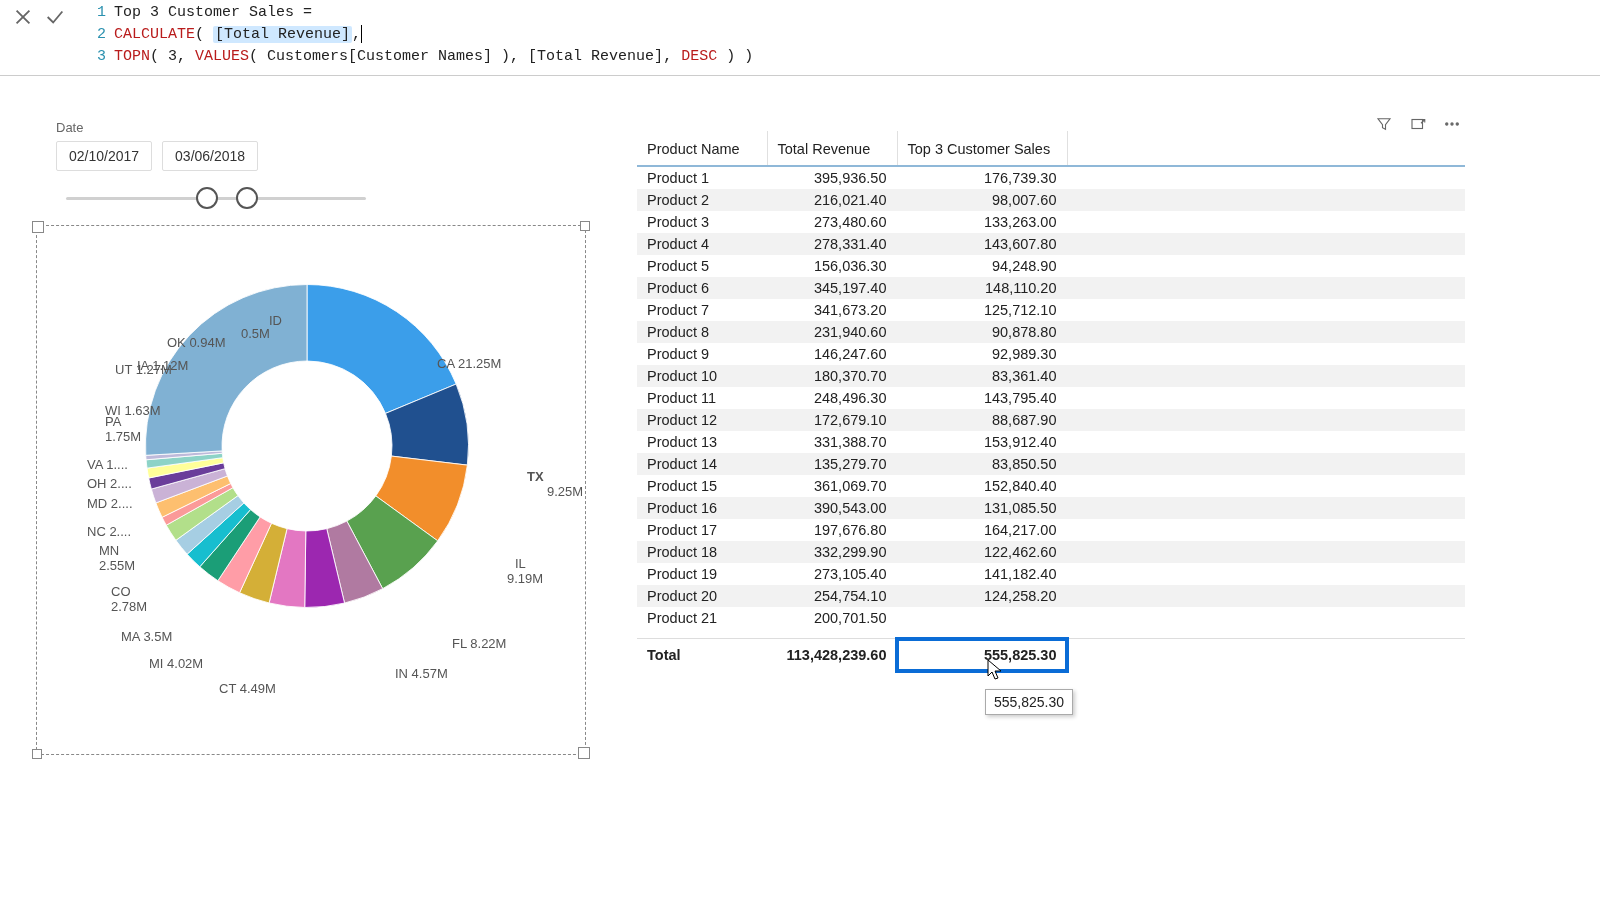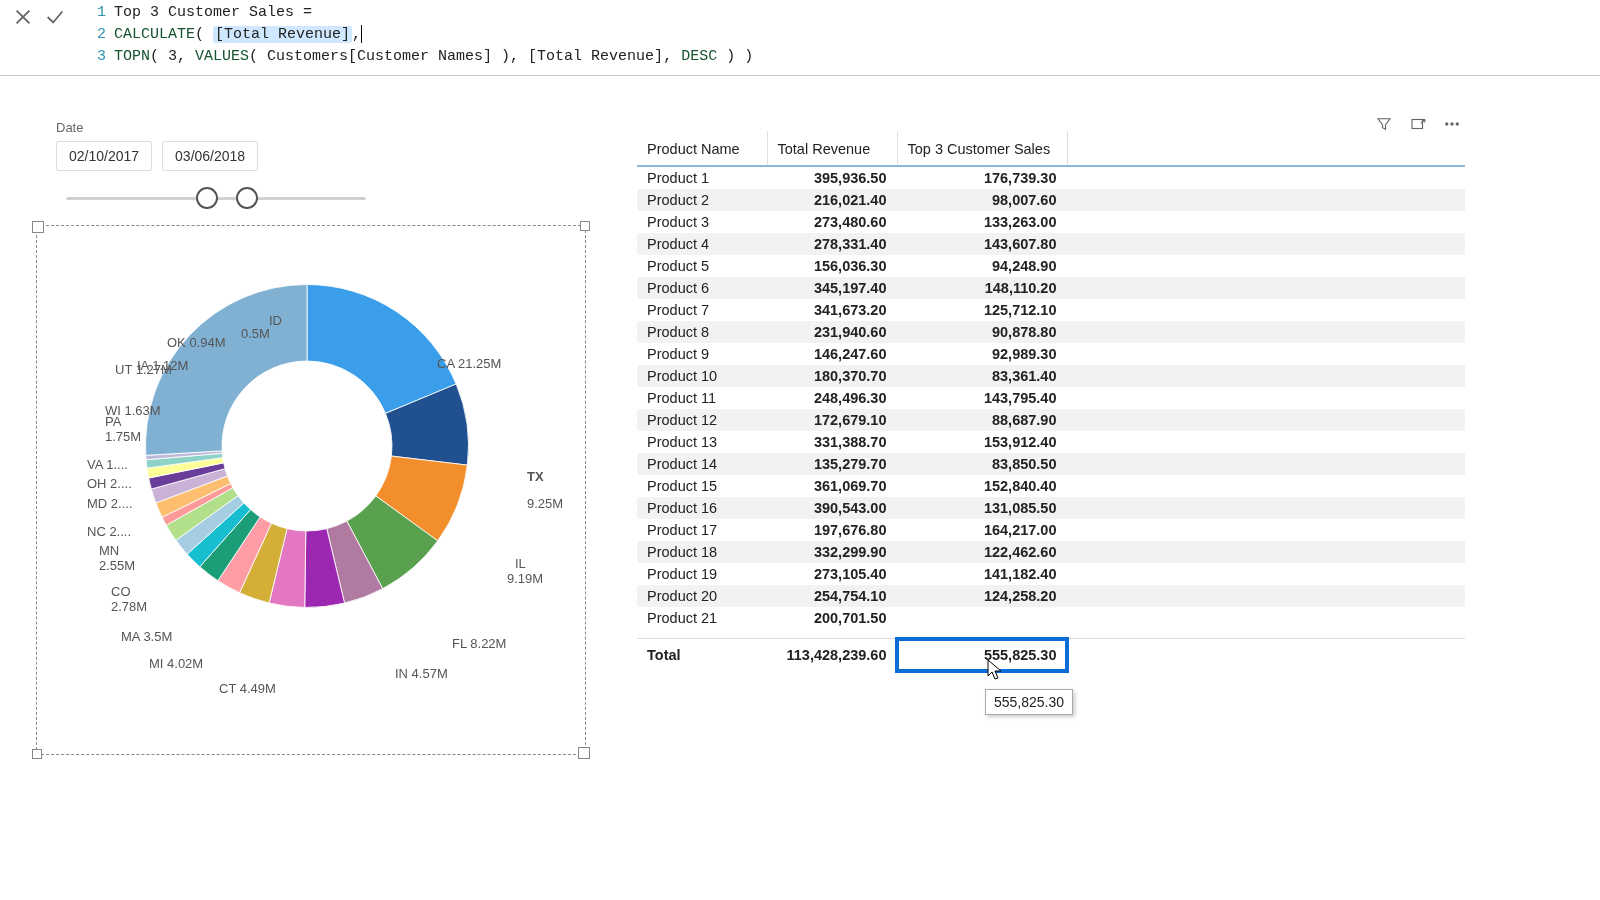--- a/index.html
+++ b/index.html
@@ -5,21 +5,21 @@
   * { box-sizing: border-box; margin: 0; padding: 0; }
   body { font-family: "Segoe UI", Arial, sans-serif; font-size: 13px; color: #222; background: #fff; width: 1600px; height: 900px; overflow: hidden; position: relative; }
 
   
   .formula-bar { position: absolute; top: 0; left: 0; right: 0; height: 76px; border-bottom: 1px solid #ccc; display: flex; background: #fff; }
   .formula-actions { width: 90px; display: flex; align-items: flex-start; padding-top: 6px; gap: 10px; padding-left: 12px; }
   .formula-actions span { cursor: pointer; color: #666; }
   .formula-code { flex: 1; font-family: Consolas, "Courier New", monospace; font-size: 15px; padding: 2px 8px 2px 0; line-height: 22px; position: relative; }
   .code-line { display: flex; }
   .lineno { width: 24px; text-align: right; color: #2b91af; padding-right: 8px; user-select: none; }
-  .tok-fn { color: #14532d; }
+  .tok-fn { color: #b91c1c; }
   .tok-hl { background: #cfe8ff; padding: 0 2px; border-radius: 2px; }
   .caret { display:inline-block; width:1px; height:18px; background:#000; vertical-align:middle; animation: blink 1s steps(1) infinite; }
   @keyframes blink { 50% { opacity:0; } }
   .bg-title { position: absolute; top: 30px; left: 48px; font-size: 48px; font-weight: 700; color: #444; z-index: -1; letter-spacing: -1px; }
 
   
   .canvas { position: absolute; top: 100px; left: 36px; right: 36px; bottom: 20px; }
 
   
   .date-slicer { position: absolute; top: 20px; left: 20px; width: 320px; }
@@ -51,21 +51,21 @@
   .donut-label { position:absolute; font-size:13px; color:#555; white-space: nowrap; }
 
   
   .table-visual { position: absolute; top: 30px; left: 600px; width: 830px; height: 570px; border: 1px solid transparent; }
   .table-icons { position:absolute; top:-16px; right:4px; display:flex; gap:16px; color:#666; }
   .data-table { width: 100%; border-collapse: collapse; font-size: 14.5px; }
   .data-table thead th { text-align: left; padding: 10px 10px 8px; border-bottom: 2px solid #8fb8d8; border-right: 1px solid #e0e0e0; font-weight: 400; color: #222; background:#fff; }
   .data-table thead th:last-child { border-right:none; }
   .data-table td { padding: 3px 10px; border-right: 1px solid transparent; }
   .data-table tbody tr:nth-child(even) td { background: #f2f2f2; }
-  .num { text-align: right; font-variant-numeric: tabular-nums; font-weight: bold; }
+  .num { text-align: right; font-variant-numeric: tabular-nums; }
   .table-scroll { height: 472px; overflow-y: scroll; border-bottom: 1px solid #ddd; }
   .table-scroll::-webkit-scrollbar { width: 16px; }
   .table-scroll::-webkit-scrollbar-track { background: #f5f5f5; }
   .table-scroll::-webkit-scrollbar-thumb { background: #c8c8c8; border: 3px solid #f5f5f5; border-radius: 8px; }
   .total-row td { font-weight: 700; padding: 8px 10px; }
   .highlight-box { outline: 4px solid #0a6cd6; outline-offset: -2px; }
   .tooltip { position:absolute; background:#fff; border:1px solid #aaa; padding:4px 8px; font-size:14px; box-shadow: 2px 2px 4px rgba(0,0,0,.2); }
   .cursor-arrow { position:absolute; pointer-events:none; }
 
   .icon-svg { width:18px; height:18px; stroke:#666; stroke-width:1.5; fill:none; }
@@ -145,21 +145,21 @@
             <path d="M -91.56075448552774 25.330381719210468 A 95 95 0 0 1 -93.11477229441697 18.831866093376952 L -49.0077748917984 9.911508470198397 A 50 50 0 0 0 -48.189870781856705 13.331779852216036 Z" fill="#6a3d9a" stroke="#fff" stroke-width="0.5"></path>
             <path d="M -93.11477229441697 18.831866093376952 A 95 95 0 0 1 -94.10320840901687 13.022525374486126 L -49.52800442579836 6.85396072341375 A 50 50 0 0 0 -49.0077748917984 9.911508470198397 Z" fill="#ffff99" stroke="#fff" stroke-width="0.5"></path>
             <path d="M -94.10320840901687 13.022525374486126 A 95 95 0 0 1 -94.6534358810385 8.107223687189755 L -49.81759783212553 4.266959835363029 A 50 50 0 0 0 -49.52800442579836 6.85396072341375 Z" fill="#8dd3c7" stroke="#fff" stroke-width="0.5"></path>
             <path d="M -94.6534358810385 8.107223687189755 A 95 95 0 0 1 -94.84164604322751 5.482898486306941 L -49.91665581222501 2.885736045424706 A 50 50 0 0 0 -49.81759783212553 4.266959835363029 Z" fill="#bebada" stroke="#fff" stroke-width="0.5"></path>
             <path d="M -94.84164604322751 5.482898486306941 A 95 95 0 0 1 6.692573298366211e-14 -95 L 3.522406999140111e-14 -50 A 50 50 0 0 0 -49.91665581222501 2.885736045424706 Z" fill="#80b1d3" stroke="#fff" stroke-width="0.5"></path>
           </g>
       </svg>
       <div id="donut-labels">
           <div class="donut-label" style="top: 130px; left: 400px;">CA 21.25M</div>
           <div class="donut-label" style="top: 243px; left: 490px; font-weight: bold;">TX</div>
-          <div class="donut-label" style="top: 258px; left: 490px; margin-top: 12px;">9.25M</div>
+          <div class="donut-label" style="top: 258px; left: 510px;">9.25M</div>
           <div class="donut-label" style="top: 330px; left: 478px;">IL</div>
           <div class="donut-label" style="top: 345px; left: 470px;">9.19M</div>
           <div class="donut-label" style="top: 410px; left: 415px;">FL 8.22M</div>
           <div class="donut-label" style="top: 440px; left: 358px;">IN 4.57M</div>
           <div class="donut-label" style="top: 455px; left: 182px;">CT 4.49M</div>
           <div class="donut-label" style="top: 430px; left: 112px;">MI 4.02M</div>
           <div class="donut-label" style="top: 403px; left: 84px;">MA 3.5M</div>
           <div class="donut-label" style="top: 358px; left: 74px;">CO</div>
           <div class="donut-label" style="top: 373px; left: 74px;">2.78M</div>
           <div class="donut-label" style="top: 317px; left: 62px;">MN</div>

